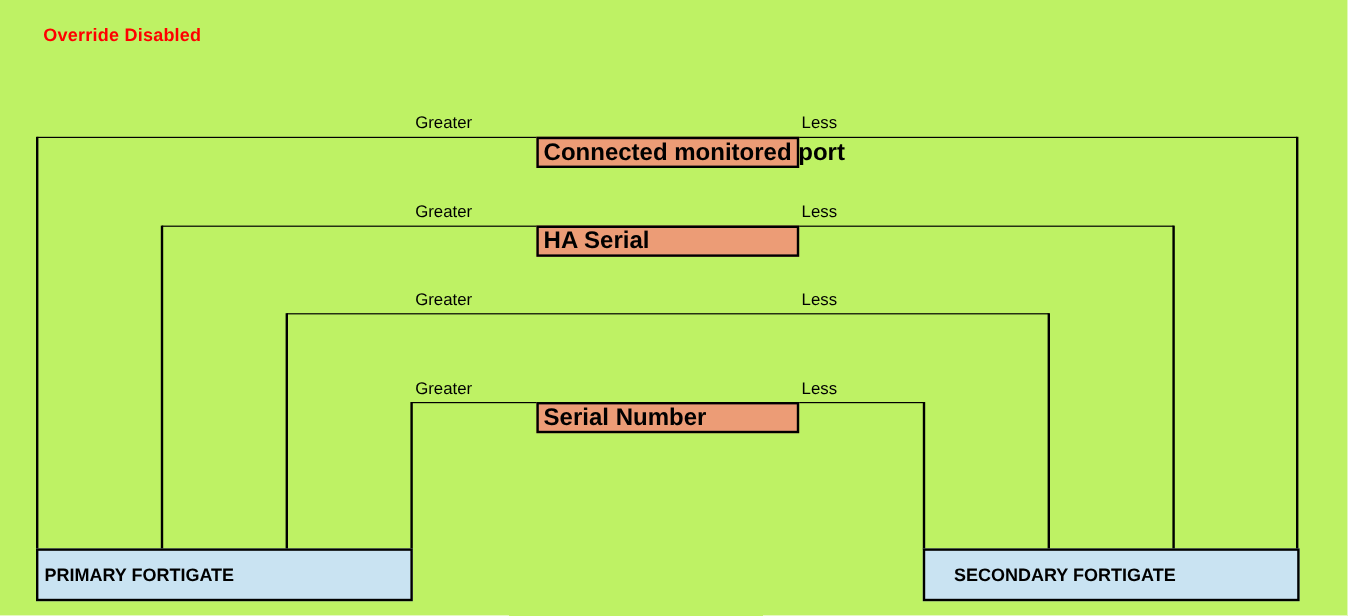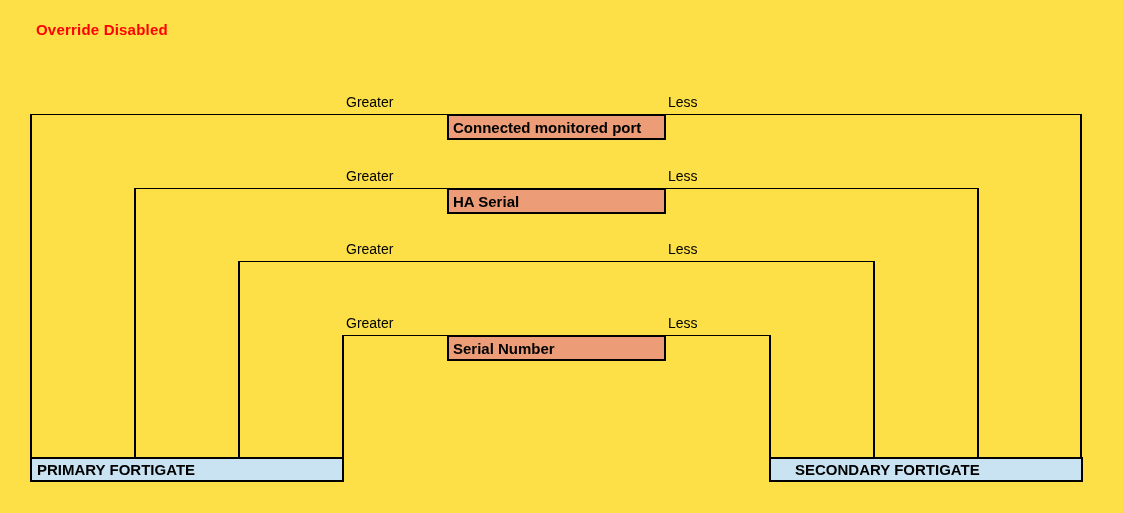--- a/index.html
+++ b/index.html
@@ -5,21 +5,21 @@
   :root{
     --title_red:#FF0000;
     --criterion_fill:#EC9C76;
     --fortigate_fill:#C9E3F2;
     --line_black:#000000;
   }
   html,body{margin:0;padding:0;background:#ffffff;}
   .canvas{
     position:relative;
     width:1123px;height:513px;
-    background:#fde047;
+    background:#bef264;
     font-family:"Liberation Sans", sans-serif;
     color:#000;
     overflow:hidden;
   }
   .title{
     position:absolute;left:36px;top:21px;
     font-size:15px;font-weight:bold;
     color:var(--title_red);
     letter-spacing:0.2px;
   }
@@ -28,24 +28,24 @@
   .lbl{
     position:absolute;font-size:14px;line-height:16px;height:16px;
     color:#000;white-space:nowrap;
   }
   .crit{
     position:absolute;left:447px;width:219px;height:26px;
     box-sizing:border-box;border:2.5px solid var(--line_black);
     background:var(--criterion_fill);
     display:flex;align-items:center;
     padding-left:4px;
-    font-size:15px;font-weight:bold;white-space:nowrap;
+    font-size:20px;font-weight:bold;white-space:nowrap;
   }
   .fg{
-    position:absolute;top:457px;width:314px;height:25px;
+    position:absolute;top:457px;width:314px;height:44px;
     box-sizing:border-box;border:2.5px solid var(--line_black);
     background:var(--fortigate_fill);
     display:flex;align-items:center;
     padding-left:5px;
     font-size:15px;font-weight:bold;white-space:nowrap;
   }
   
   .h1{left:31px;top:114px;width:1050px;}
   .vl1{left:30.3px;top:114px;height:344px;}
   .vr1{left:1080.3px;top:114px;height:344px;}

